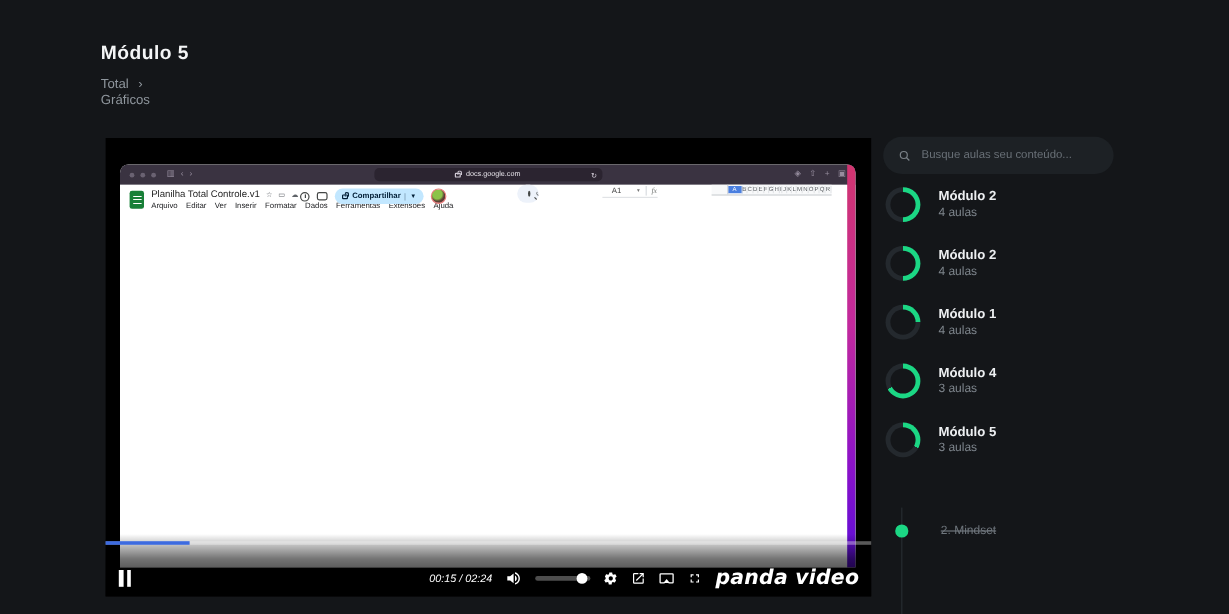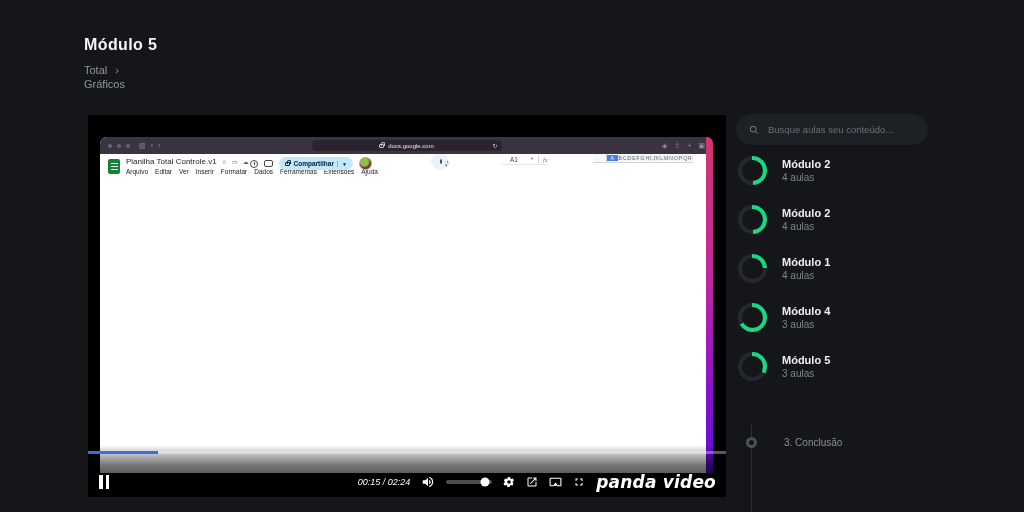--- a/index.html
+++ b/index.html
@@ -697,18 +697,18 @@
       </div>
       <div class="module">
         <div class="ring" style="--p: 33%;"></div>
         <div class="mtext">
           <div class="module-title">Módulo 5</div>
           <div class="module-sub">3 aulas</div>
         </div>
       </div>
     </div>
   <div class="lessons">
-      <div class="lesson lesson-todo">
+      <div class="lesson lesson-done">
         <span class="bullet"></span>
-        <span class="lesson-label">3. Conclusão</span>
+        <span class="lesson-label">2. Mindset</span>
       </div>
     </div>
 </div>
 
 </body></html>

